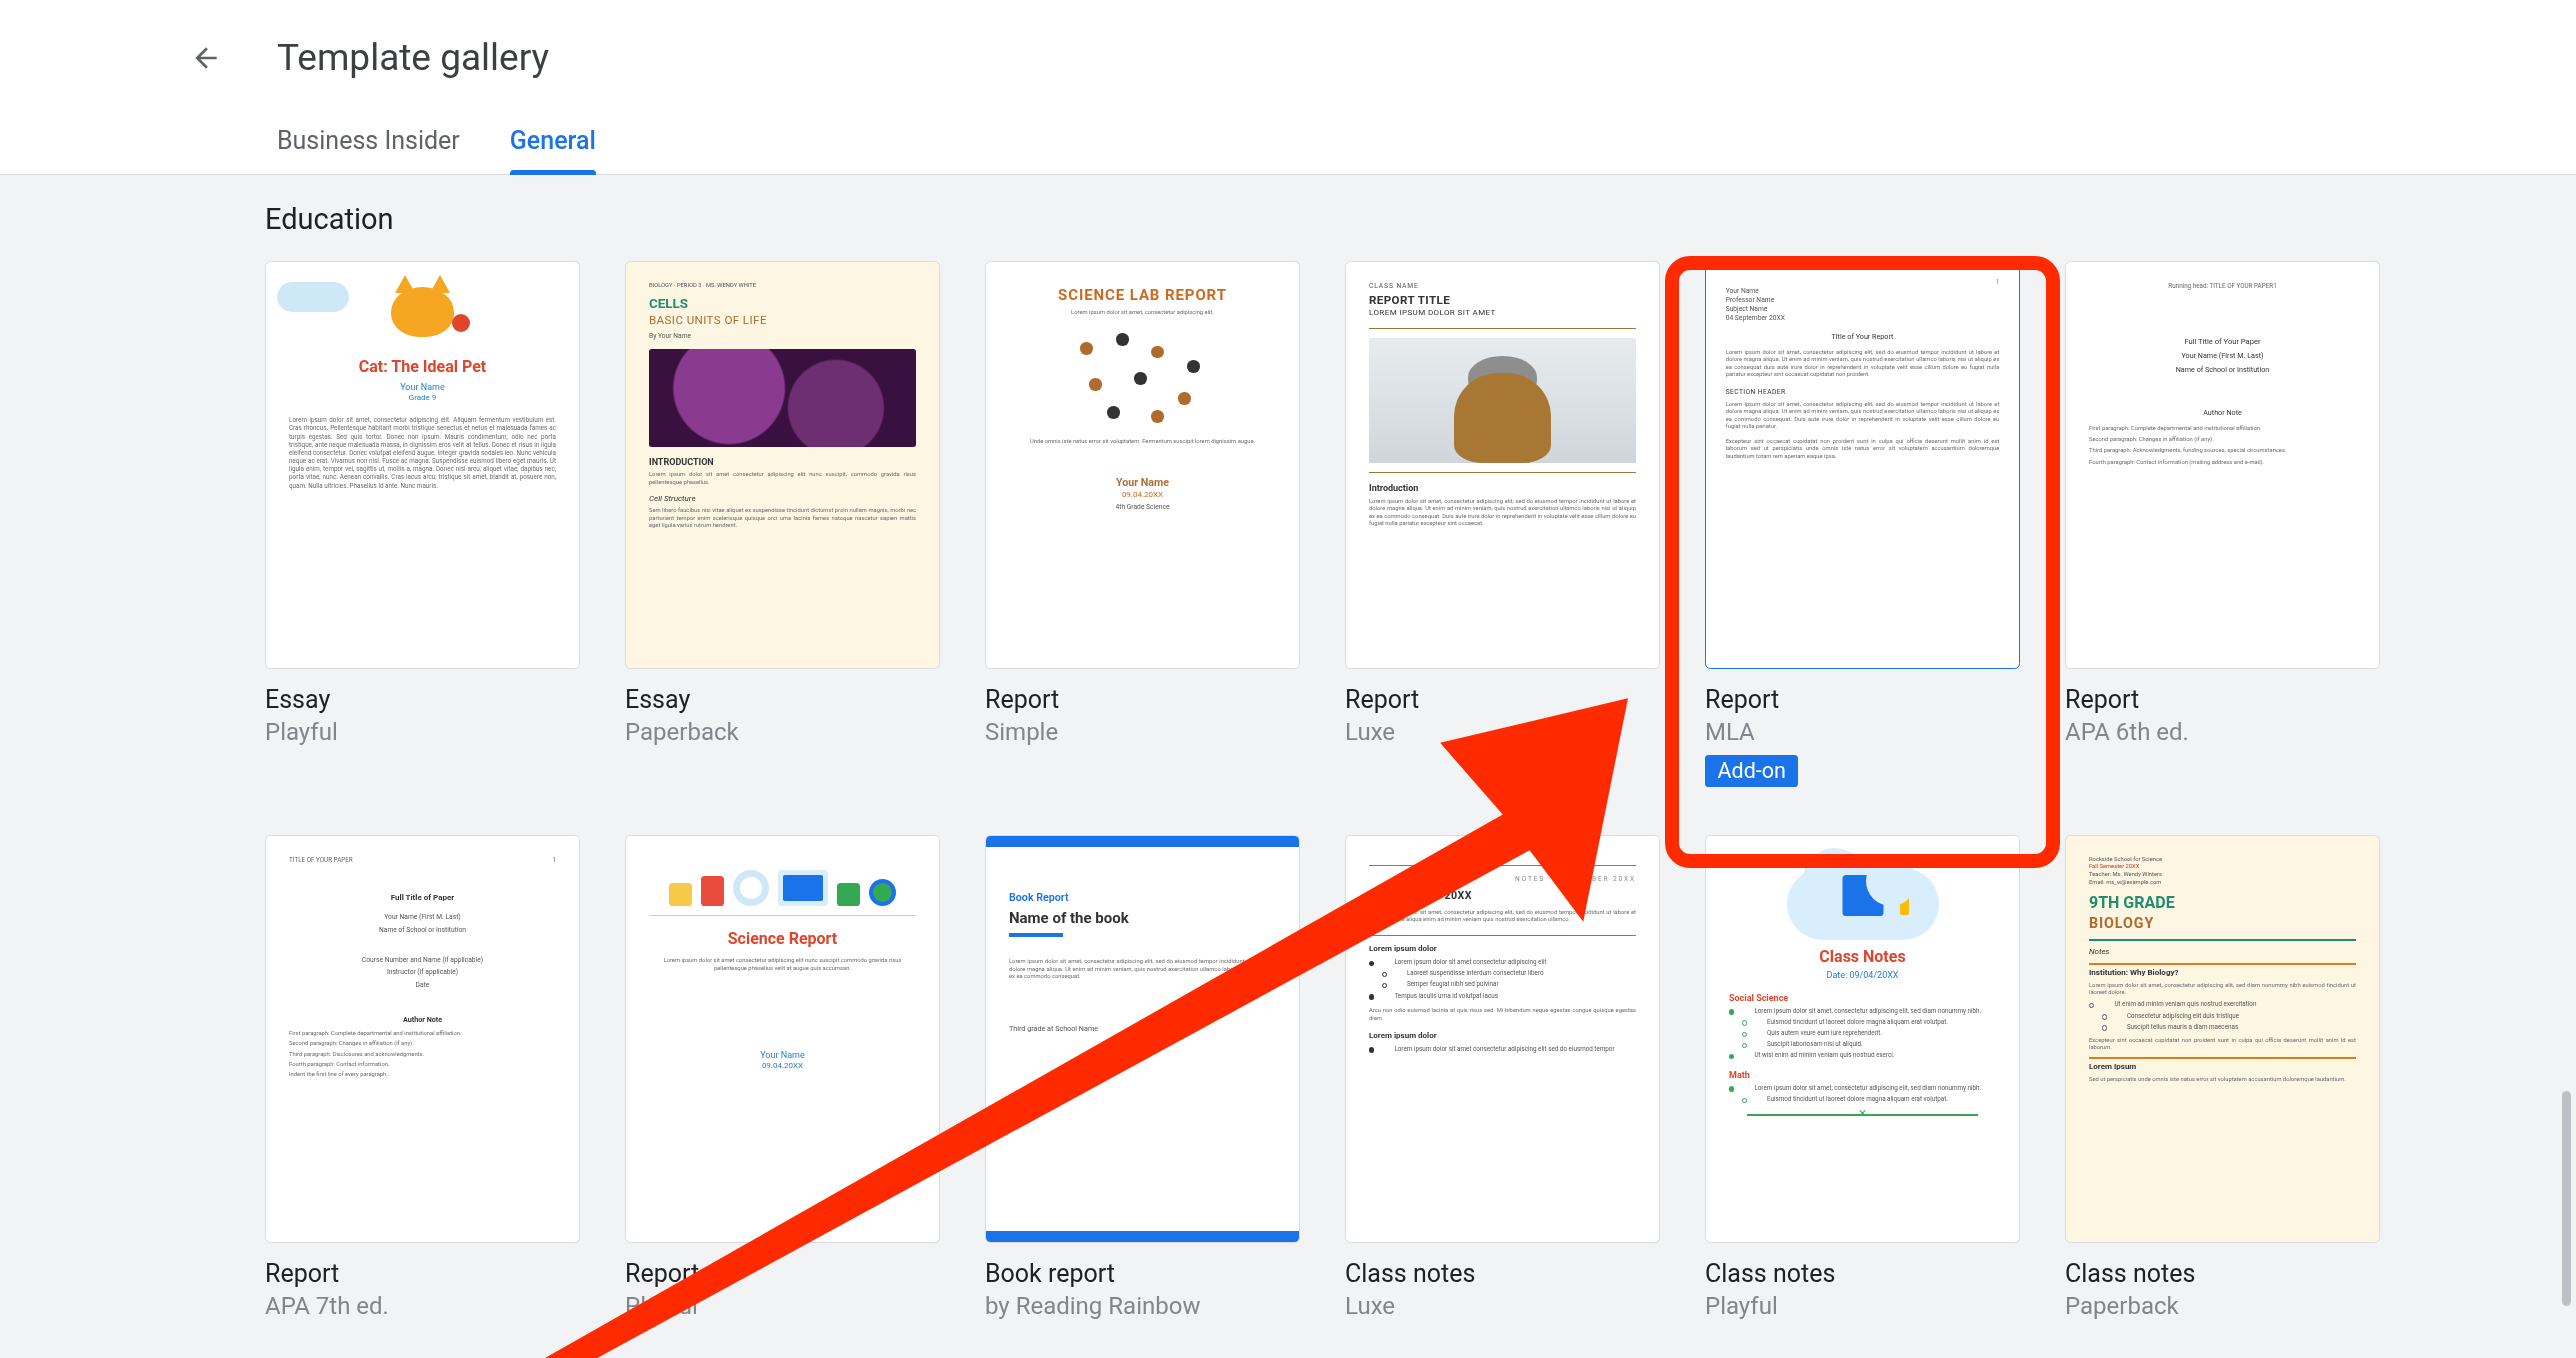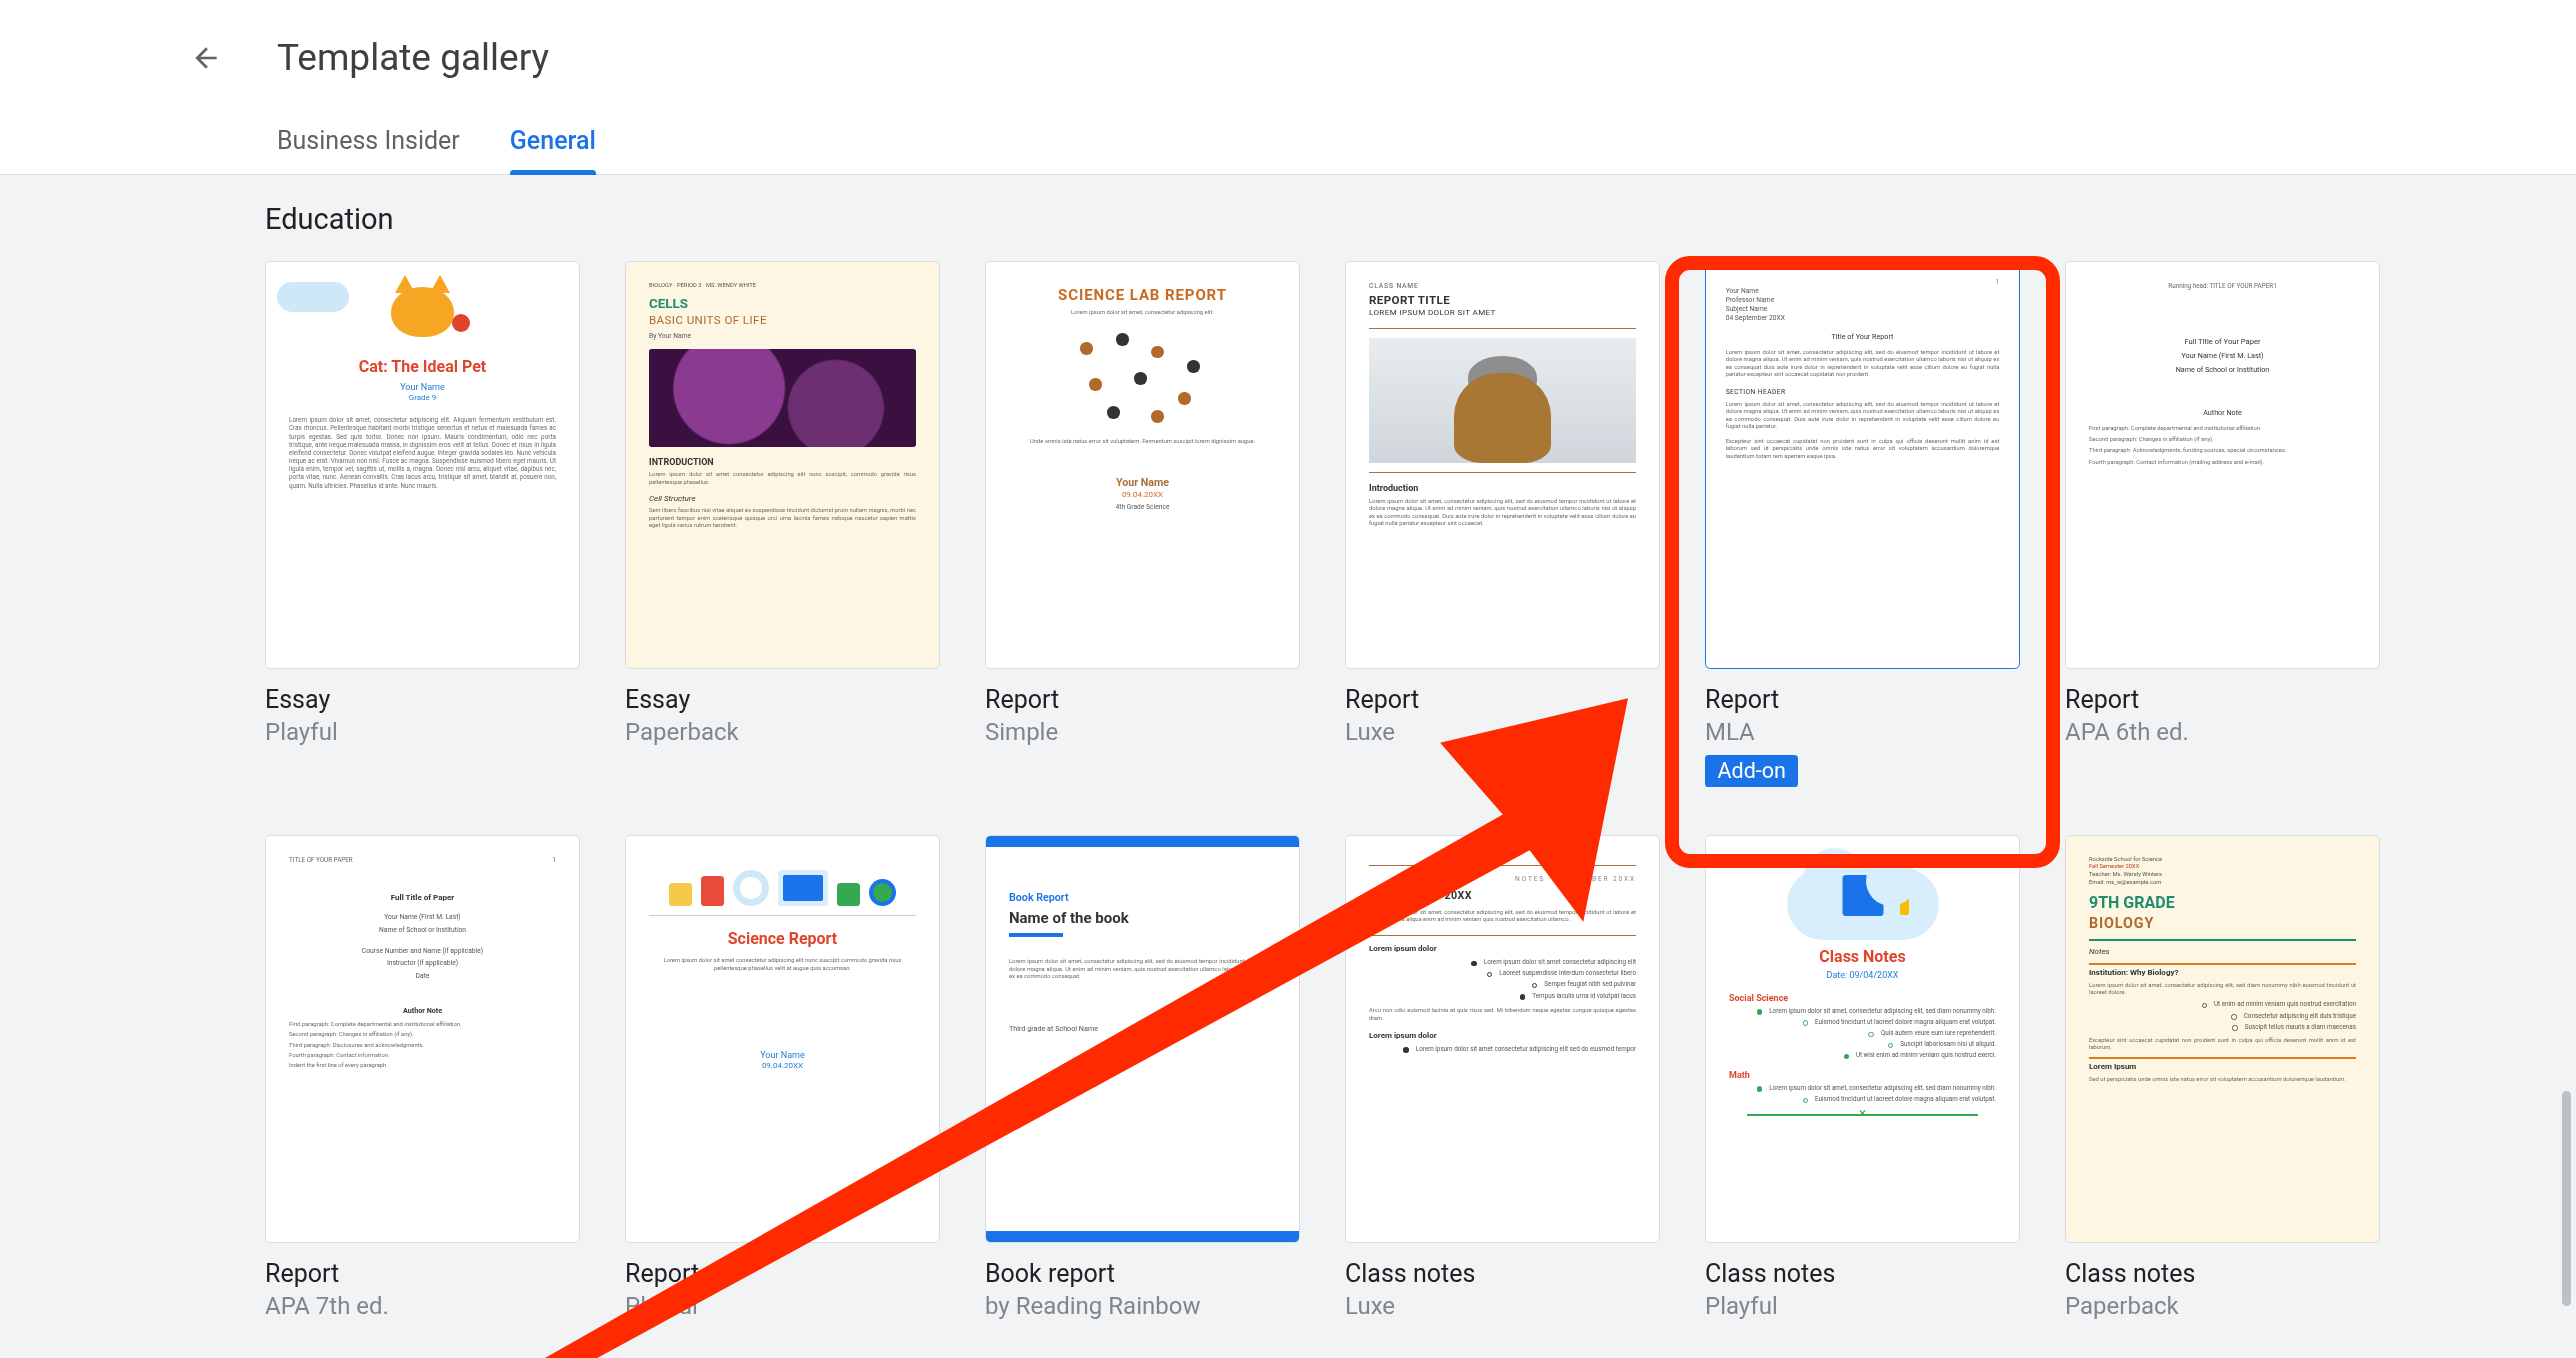--- a/index.html
+++ b/index.html
@@ -103,21 +103,21 @@
   .yarn { width:18px; height:18px; background:#e0452c; border-radius:50%; position:absolute; right:-16px; bottom:5.4px; }
   .cloud-sm { width:72px; height:30px; background:#cfe8f7; border-radius:18px; position:absolute; top:-5.4px; left:-12.5px; }
   .cells-img { height:98px; background: radial-gradient(circle at 30% 40%, #8a3b8f 0 28%, transparent 29%), radial-gradient(circle at 70% 60%, #6d2f72 0 24%, transparent 25%), #3a1040; border-radius:2.7px; margin-top:7.2px; }
   .dot-cluster { height:107px; position:relative; margin: 7.2px auto; width: 179px; }
   .dot { position:absolute; width:12.5px; height:12.5px; border-radius:50%; }
   .d1{background:#b06a2c;left:27px;top:18px} .d2{background:#333;left:63px;top:9px}
   .d3{background:#b06a2c;left:98px;top:21.5px} .d4{background:#333;left:134px;top:36px}
   .d5{background:#b06a2c;left:36px;top:54px} .d6{background:#333;left:81px;top:48px}
   .d7{background:#b06a2c;left:125px;top:68px} .d8{background:#333;left:54px;top:82px}
   .d9{background:#b06a2c;left:98px;top:86px}
-  .bullet-line { display:flex; gap:7px; align-items:flex-start; font-size:6.3px; color:#555; margin:2.7px 0;justify-content:flex-end; }
+  .bullet-line { display:flex; gap:20px; align-items:flex-start; font-size:6.3px; color:#555; margin:2.7px 0; }
   .bullet-line .b { width:5.4px;height:5.4px;border-radius:50%; margin-top:2.7px; flex:none; }
   .cream { background:#fdf6e3; }
   .hr-green { height:2.7px; background:#1e8e6e; margin:5.4px 0; }
   .hr-orange2 { height:1.8px; background:#de7d1f; margin:5.4px 0 2.7px; }
 </style>
 </head>
 <body>
 
 <div class="page">
 
@@ -269,21 +269,21 @@
       <div class="card">
         <div class="thumb">
           <div class="tpad">
             <div style="display:flex;justify-content:space-between;font-size:6.3px;color:#666">
               <span>TITLE OF YOUR PAPER</span>
               <span>1</span>
             </div>
             <div class="center" style="margin-top:29px;font-weight:700;font-size:8px">Full Title of Paper</div>
             <div class="center tiny" style="margin-top:9px">Your Name (First M. Last)</div>
             <div class="center tiny" style="margin-top:3.6px">Name of School or Institution</div>
-            <div class="center tiny" style="margin-top:12px">Course Number and Name (if applicable)</div>
+            <div class="center tiny" style="margin-top:21px">Course Number and Name (if applicable)</div>
             <div class="center tiny" style="margin-top:3.6px">Instructor (if applicable)</div>
             <div class="center tiny" style="margin-top:3.6px">Date</div>
             <div class="center" style="font-weight:700;font-size:7.2px;margin-top:25px">Author Note</div>
             <div class="tblock sm" style="margin-top:5.4px">First paragraph: Complete departmental and institutional affiliation.</div>
             <div class="tblock sm" style="margin-top:2.7px">Second paragraph: Changes in affiliation (if any).</div>
             <div class="tblock sm" style="margin-top:2.7px">Third paragraph: Disclosures and acknowledgments.</div>
             <div class="tblock sm" style="margin-top:2.7px">Fourth paragraph: Contact information.</div>
             <div class="tblock sm" style="margin-top:2.7px">Indent the first line of every paragraph.</div>
           </div>
         </div>

